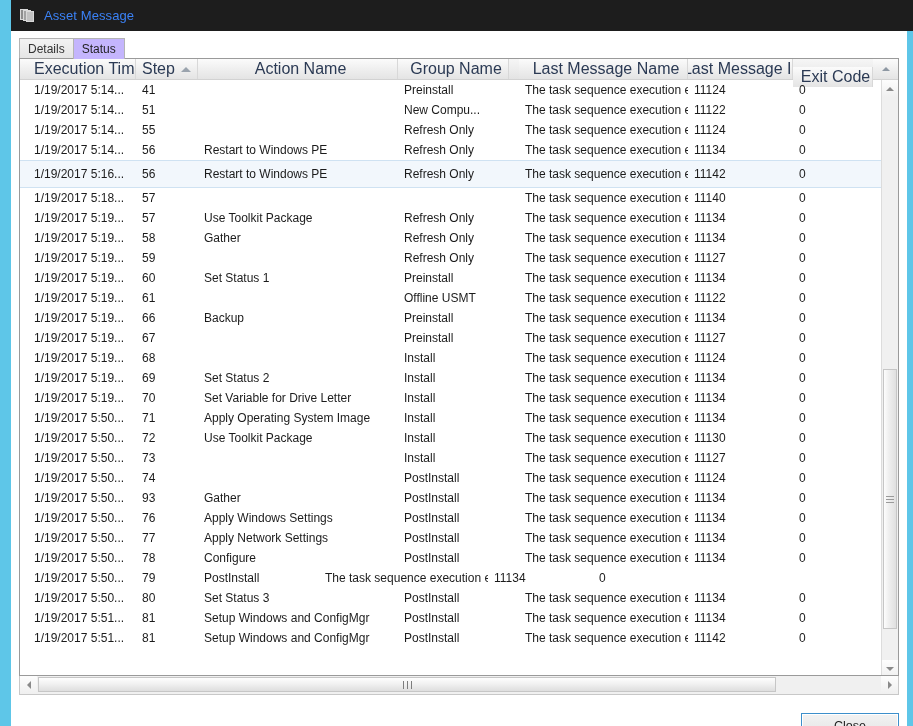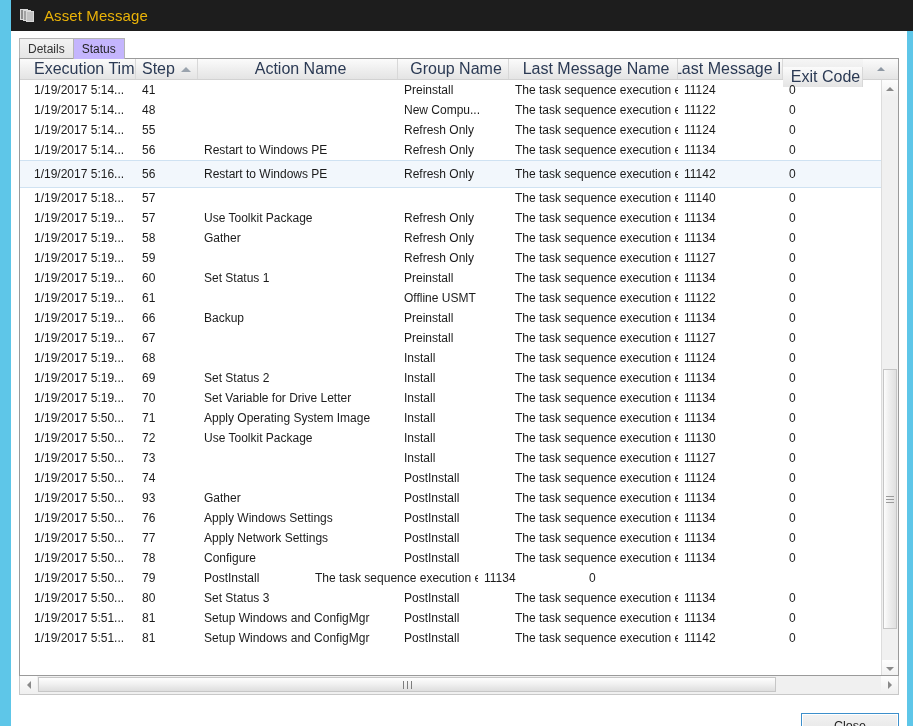--- a/index.html
+++ b/index.html
@@ -39,23 +39,23 @@
   .title-icon .s1, .title-icon .s2, .title-icon .s3 {
     position: absolute;
     width: 8px; height: 11px;
     border: 1px solid #d9d9d9;
     background: #8d8d8d;
   }
   .title-icon .s1 { left: 0px;  top: 1px; }
   .title-icon .s2 { left: 3px;  top: 2px; background:#a2a2a2; }
   .title-icon .s3 { left: 6px;  top: 3px; background:#c2c2c2; }
   .title-text {
-    font-size: 15px;
+    font-size: 13px;
     letter-spacing: .1px;
-    color: #eab308;
+    color: #3b82f6;
     white-space: nowrap;
   }
 
   
   .client {
     position: absolute;
     left: 11px; top: 31px;
     width: 896px; height: 684px;
     background: #ffffff;
   }
@@ -168,21 +168,21 @@
     padding: 0 6px;
     white-space: nowrap;
     overflow: hidden;
     display: flex;
     align-items: center;
   }
   .c-time  { width: 116px; justify-content: flex-start; padding-left: 14px; }
   .c-step  { width: 62px;  justify-content: flex-start; padding-left: 6px; }
   .c-act   { width: 200px; justify-content: flex-start; padding-left: 6px; }
   .c-grp   { width: 111px; justify-content: flex-start; padding-left: 6px; }
-  .c-msg   { width: 169px; justify-content: flex-start; padding-left: 6px; }
+  .c-msg   { width: 169px; justify-content: flex-start; padding-left: 6px; margin-left: 10px; }
   .c-mid   { width: 105px; justify-content: flex-start; padding-left: 6px; }
   .c-exit  { width: 80px;  justify-content: flex-start; padding-left: 6px; }
 
   
   .vscroll {
     position: absolute;
     right: 0; top: 21px;
     width: 17px;
     height: 597px;
     background: #f0f0f0;
@@ -343,21 +343,21 @@
             <div class="cell c-time">1/19/2017 5:14...</div>
             <div class="cell c-step">41</div>
             <div class="cell c-act"></div>
             <div class="cell c-grp">Preinstall</div>
             <div class="cell c-msg">The task sequence execution engine st...</div>
             <div class="cell c-mid">11124</div>
             <div class="cell c-exit">0</div>
           </div>
           <div class="row">
             <div class="cell c-time">1/19/2017 5:14...</div>
-            <div class="cell c-step">48</div>
+            <div class="cell c-step">51</div>
             <div class="cell c-act"></div>
             <div class="cell c-grp">New Compu...</div>
             <div class="cell c-msg">The task sequence execution engine s...</div>
             <div class="cell c-mid">11122</div>
             <div class="cell c-exit">0</div>
           </div>
           <div class="row">
             <div class="cell c-time">1/19/2017 5:14...</div>
             <div class="cell c-step">55</div>
             <div class="cell c-act"></div>

